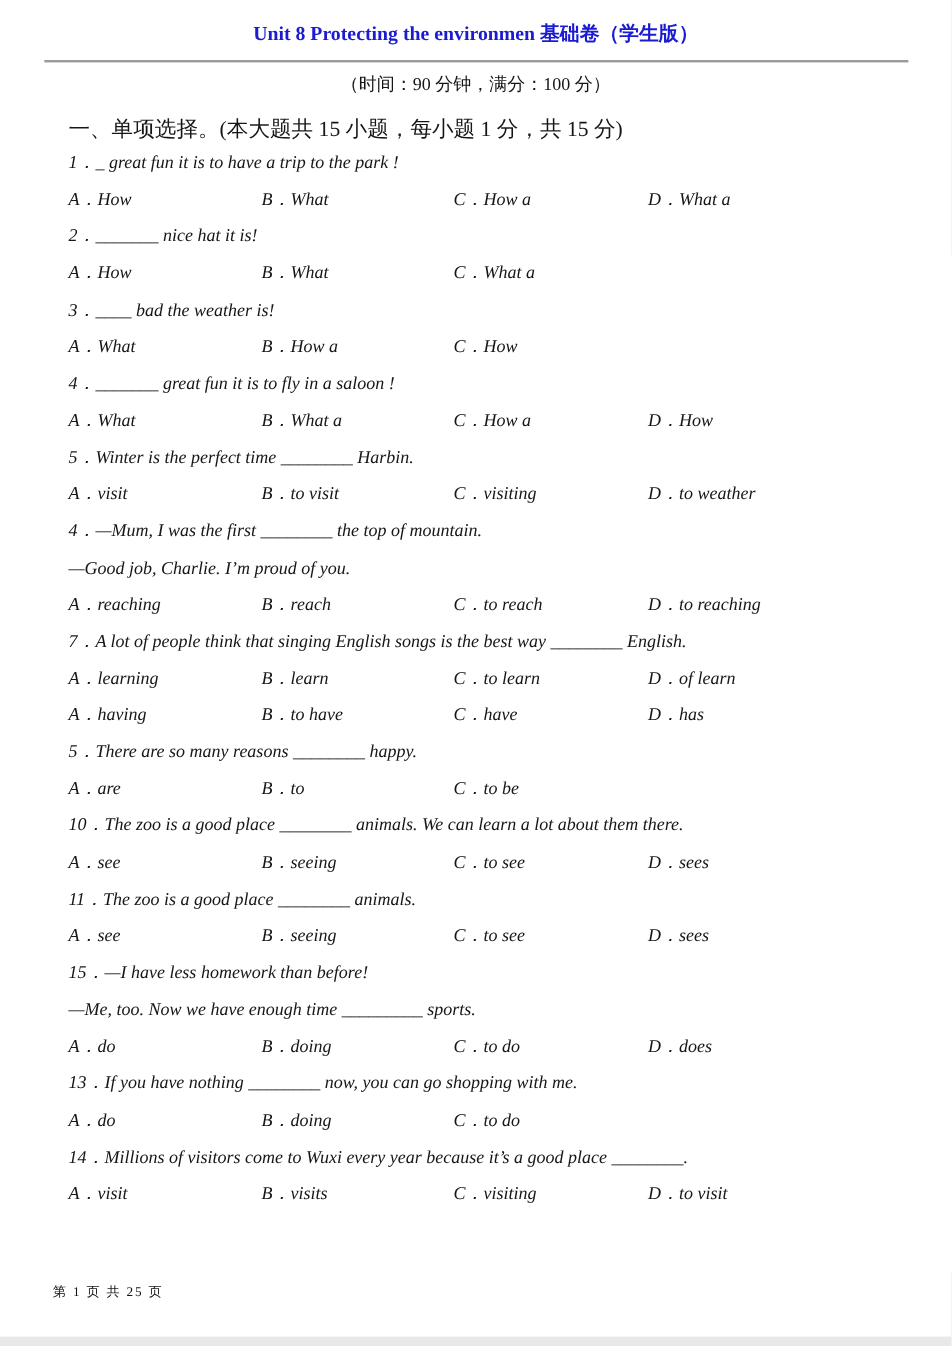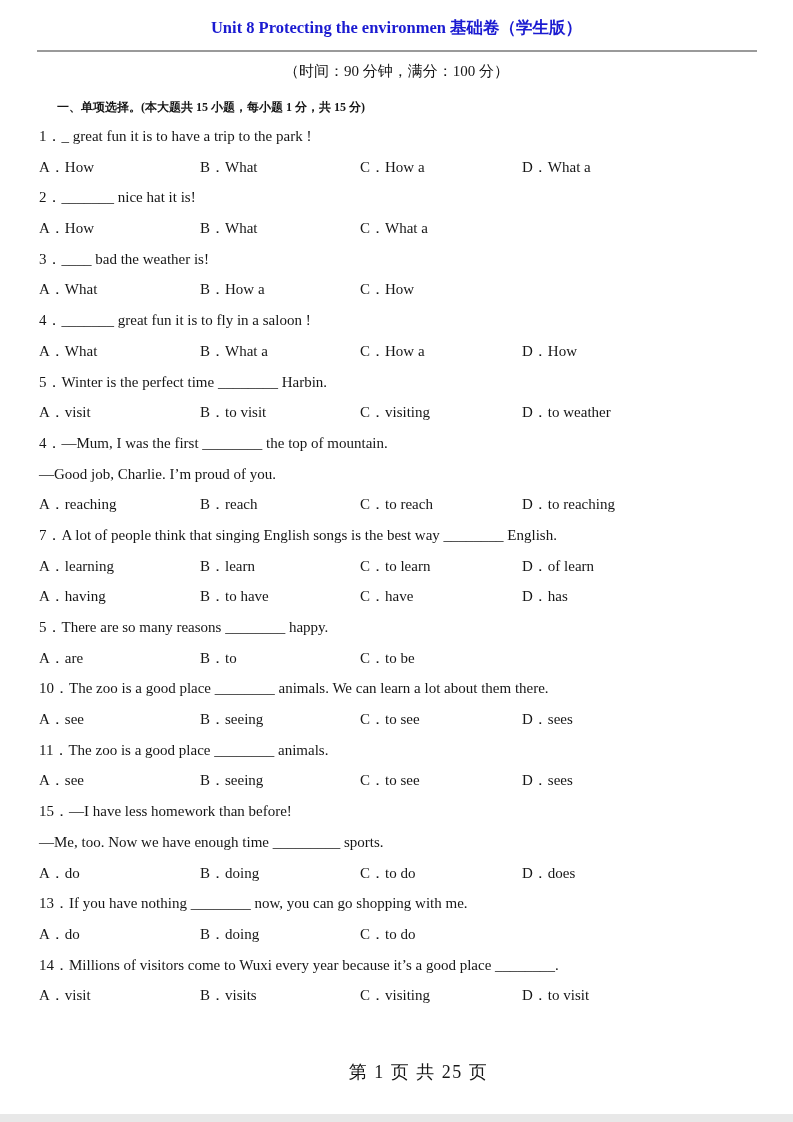--- a/index.html
+++ b/index.html
@@ -28,26 +28,27 @@
     height: 0;
   }
   .subtitle {
     margin-top: 8px;
     text-align: center;
     font-size: 15px;
     line-height: 22px;
   }
   .section-heading {
     margin: 13px 56px 0 57px;
-    font-weight: bold;
-    font-size: 12px;
+    font-weight: normal;
+    font-size: 18px;
     line-height: 24px;
   }
   .questions {
-    margin: 2px 36px 0 39px;
+    margin: 2px 36px 0 57px;
+    font-style: italic;
   }
   .q-line {
     height: 30.7px;
     line-height: 30.7px;
     white-space: pre;
   }
   .opt-row {
     position: relative;
     height: 30.7px;
     line-height: 30.7px;
@@ -55,22 +56,21 @@
   .opt { position: absolute; top: 0; white-space: pre; }
   .opt.col-0 { left: 0; }
   .opt.col-1 { left: 161px; text-align: center; }
   .opt.col-2 { left: 321px; }
   .opt.col-3 { left: 483px; }
   .footer {
     position: absolute;
     left: 0;
     right: 0;
     bottom: 30px;
-    text-align: center;
-    font-size: 18px;
+    font-size: 11px;
     letter-spacing: 1.5px;
     margin-left: 44px;
   }
 </style>
 </head>
 <body>
 
 <div class="page" style="color: rgb(22, 22, 22);">
   <div class="title" style="color: rgb(27, 27, 209);">Unit 8 Protecting the environmen 基础卷（学生版）</div>
   <div class="rule" style="border-top-color: rgb(154, 154, 154);"></div>

